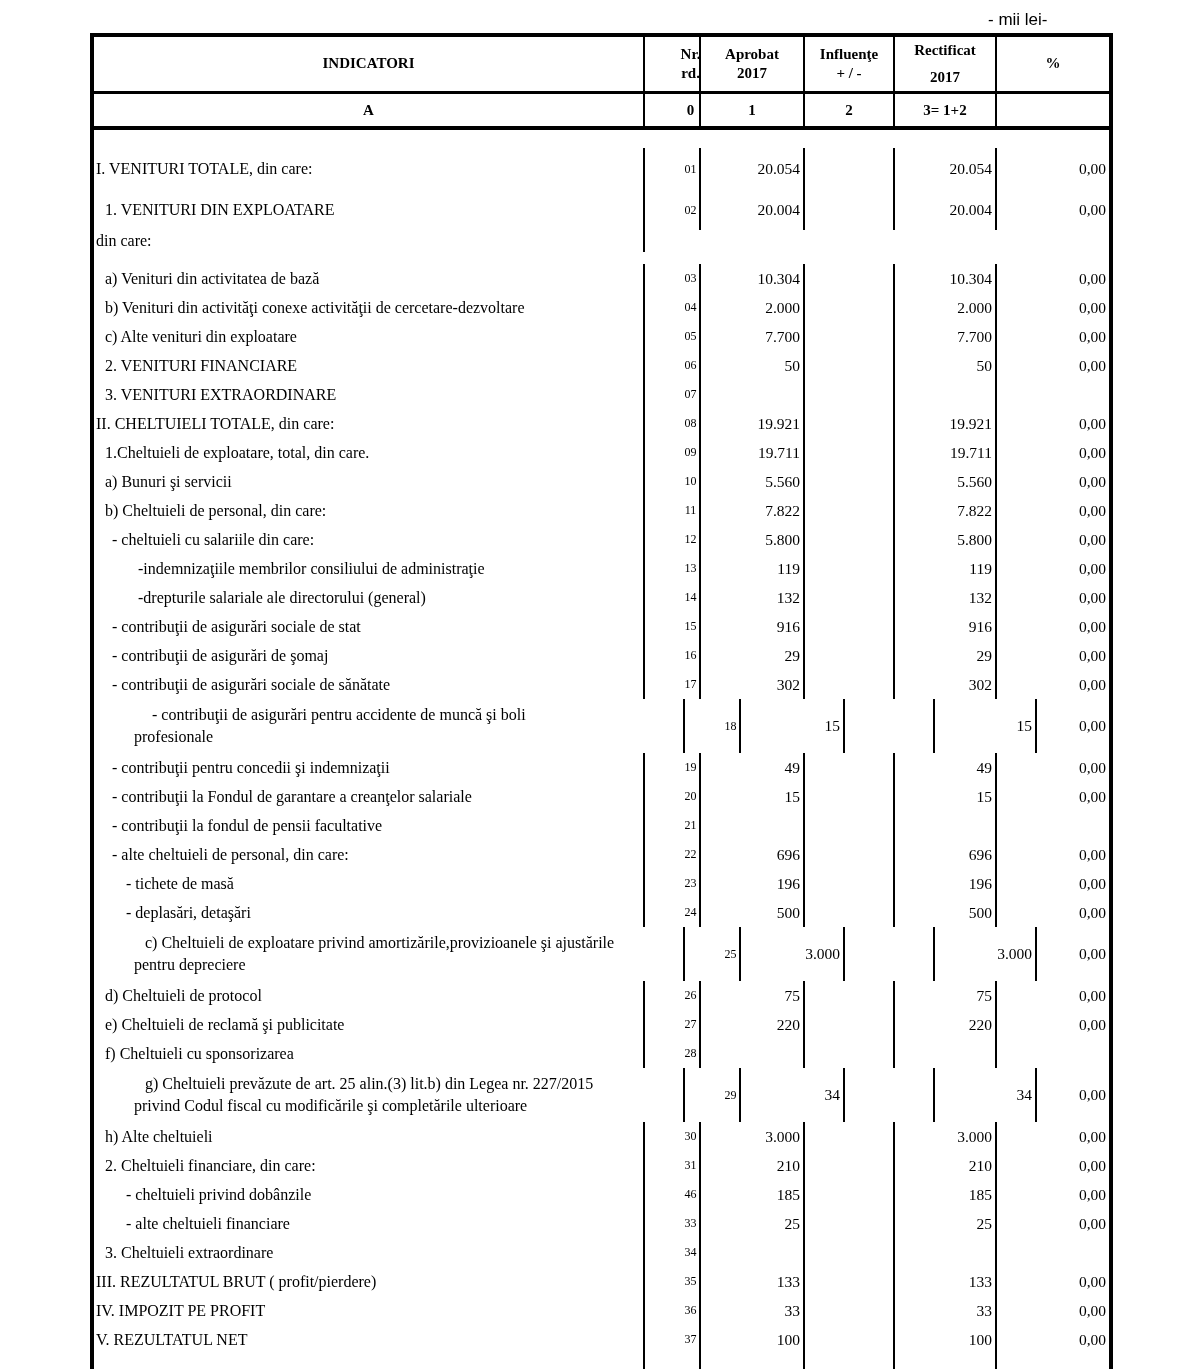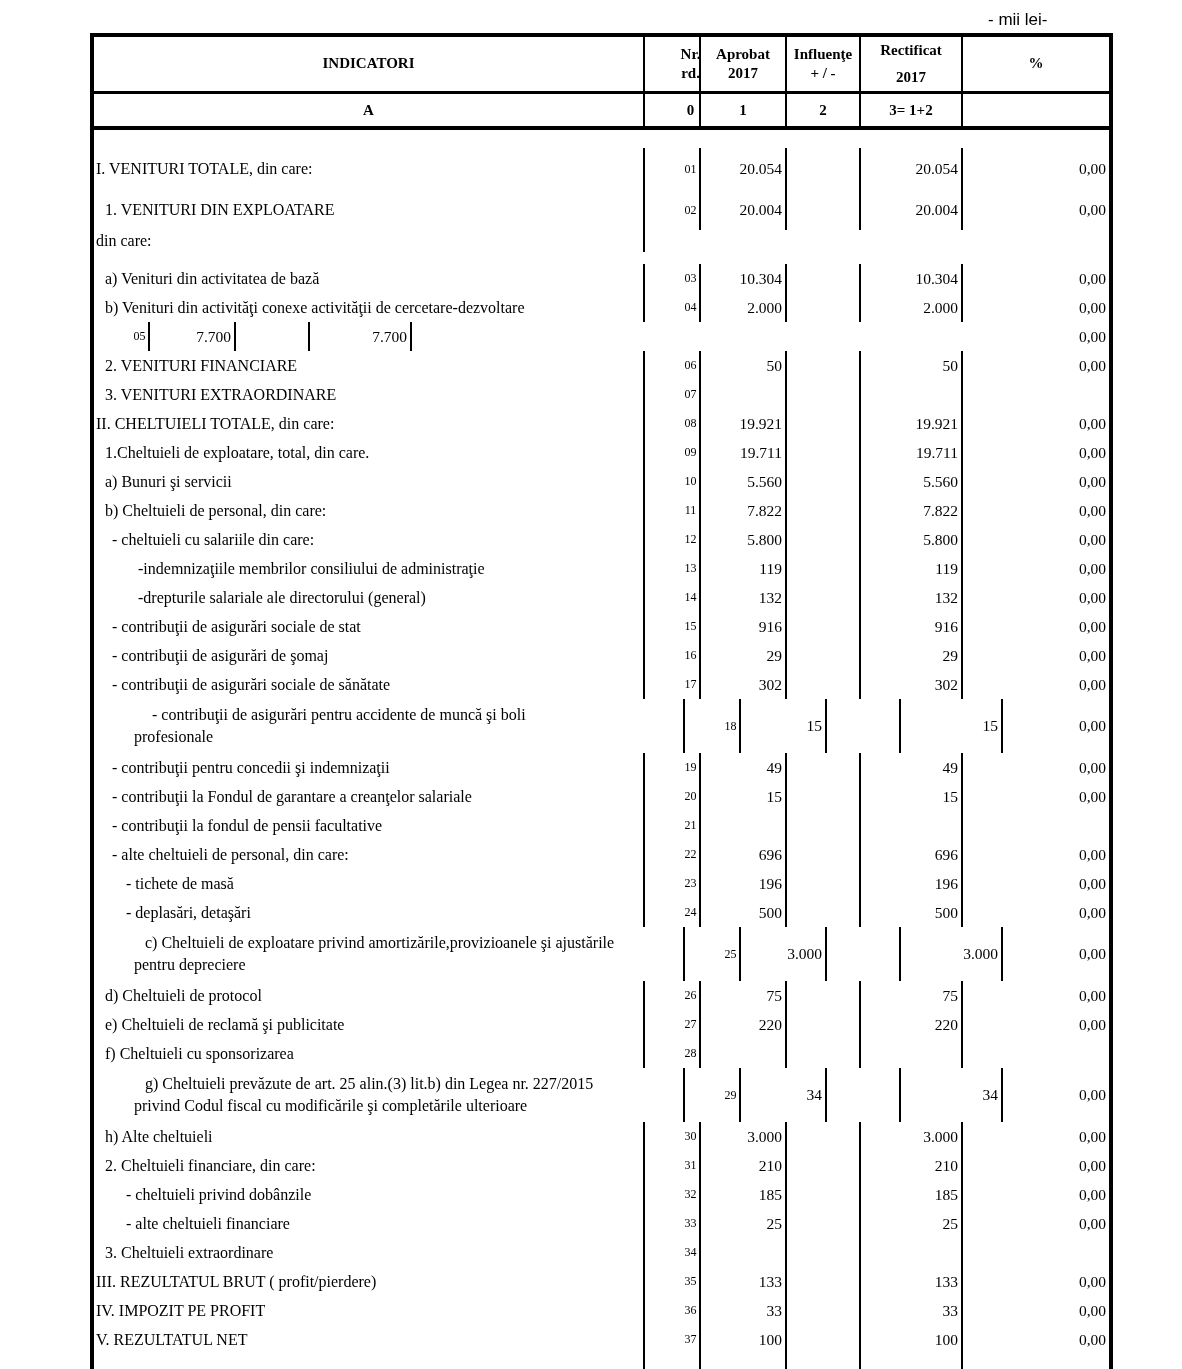--- a/index.html
+++ b/index.html
@@ -27,22 +27,22 @@
   .tbody { flex:1; display:flex; flex-direction:column; padding-top:18px; overflow:hidden; }
 
   .cell {
     border-right:2px solid #000;
     display:flex; align-items:center;
     overflow:hidden; flex:none;
   }
   .cell:last-child { border-right:none; flex:1; }
   .c0 { width:551px; }
   .c1 { width:56px;padding-left:37px; }
-  .c2 { width:86px; }
-  .c3 { width:74px; }
+  .c2 { width:104px; }
+  .c3 { width:90px; }
   .c4 { width:102px;gap:7px; }
 
   
   .hdr {
     flex-direction:column; justify-content:center;
     text-align:center; font-weight:bold; font-size:15px; line-height:1.3;
   }
   .hdr span { display:block; }
   .code {
     justify-content:center; text-align:center;
@@ -158,20 +158,23 @@
         <div class="cell c0">
           <span class="lbl ind-1">b) Venituri din activităţi conexe activităţii de cercetare-dezvoltare</span>
         </div>
         <div class="cell c1 ctr">04</div>
         <div class="cell c2 num">2.000</div>
         <div class="cell c3 num"></div>
         <div class="cell c4 num">2.000</div>
         <div class="cell num">0,00</div>
       </div>
       <div class="trow">
+        <div class="cell c0">
+          <span class="lbl ind-1">c) Alte venituri din exploatare</span>
+        </div>
         <div class="cell c1 ctr">05</div>
         <div class="cell c2 num">7.700</div>
         <div class="cell c3 num"></div>
         <div class="cell c4 num">7.700</div>
         <div class="cell num">0,00</div>
       </div>
       <div class="trow">
         <div class="cell c0">
           <span class="lbl ind-1">2. VENITURI FINANCIARE</span>
         </div>
@@ -431,21 +434,21 @@
         <div class="cell c1 ctr">31</div>
         <div class="cell c2 num">210</div>
         <div class="cell c3 num"></div>
         <div class="cell c4 num">210</div>
         <div class="cell num">0,00</div>
       </div>
       <div class="trow">
         <div class="cell c0">
           <span class="lbl ind-3">- cheltuieli privind dobânzile</span>
         </div>
-        <div class="cell c1 ctr">32</div>
+        <div class="cell c1 ctr">46</div>
         <div class="cell c2 num">185</div>
         <div class="cell c3 num"></div>
         <div class="cell c4 num">185</div>
         <div class="cell num">0,00</div>
       </div>
       <div class="trow">
         <div class="cell c0">
           <span class="lbl ind-3">- alte cheltuieli financiare</span>
         </div>
         <div class="cell c1 ctr">33</div>

